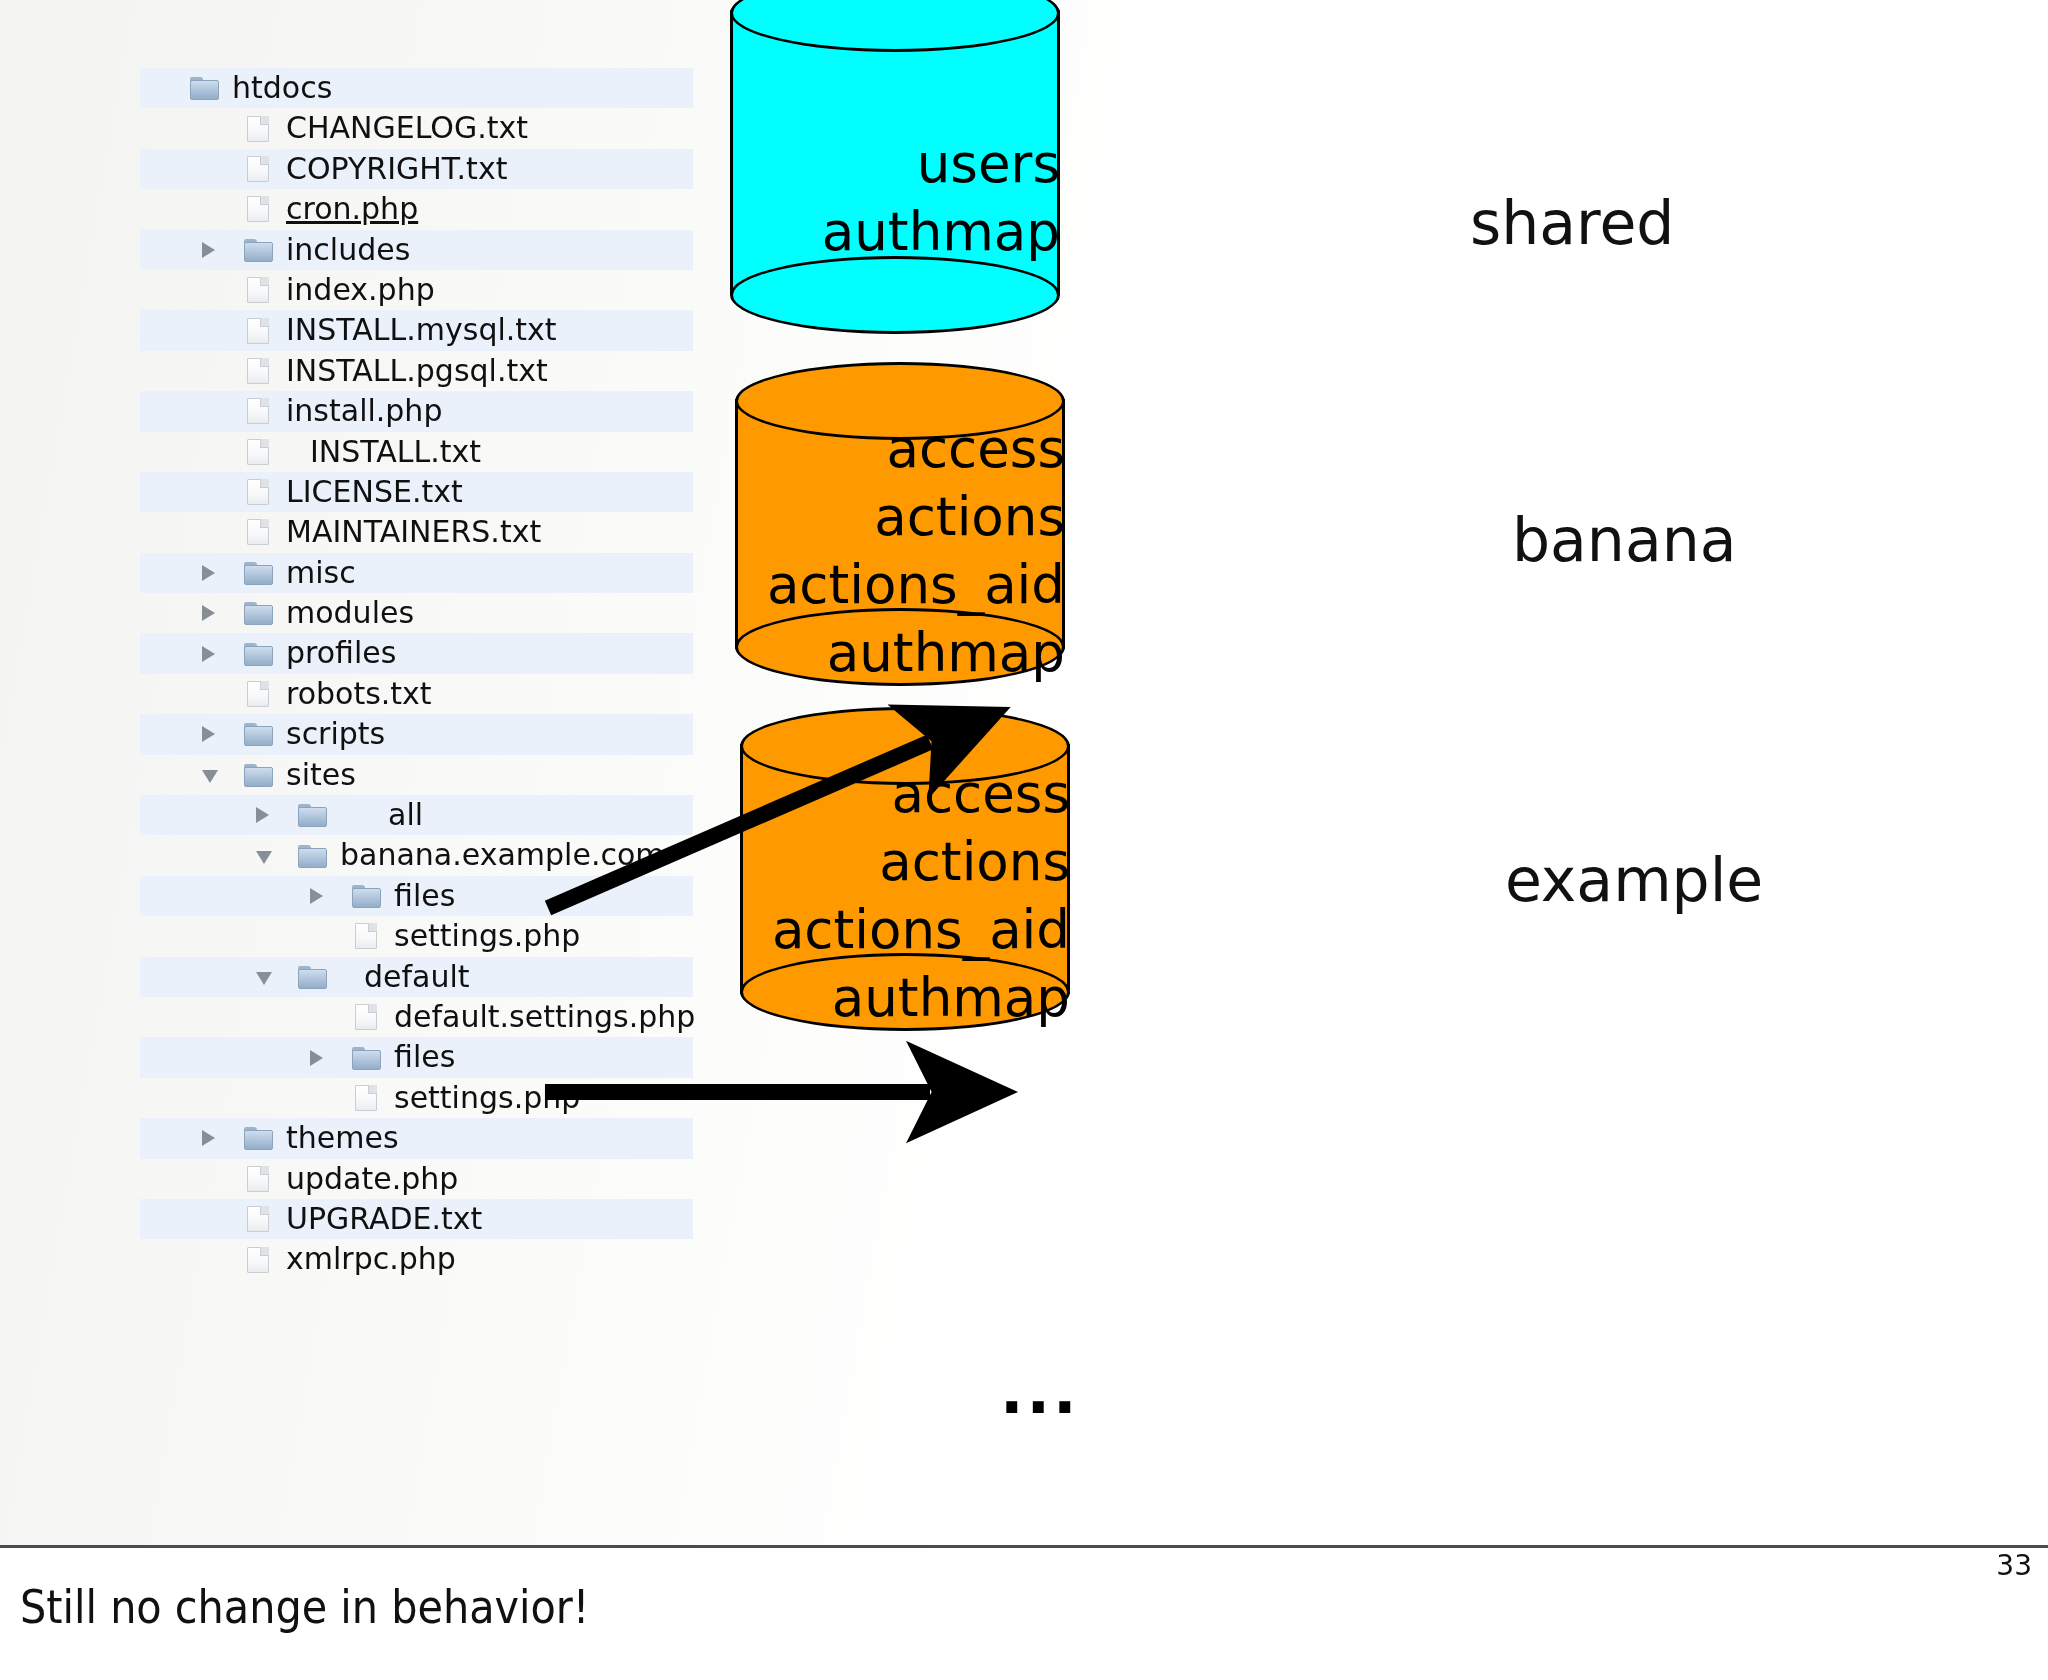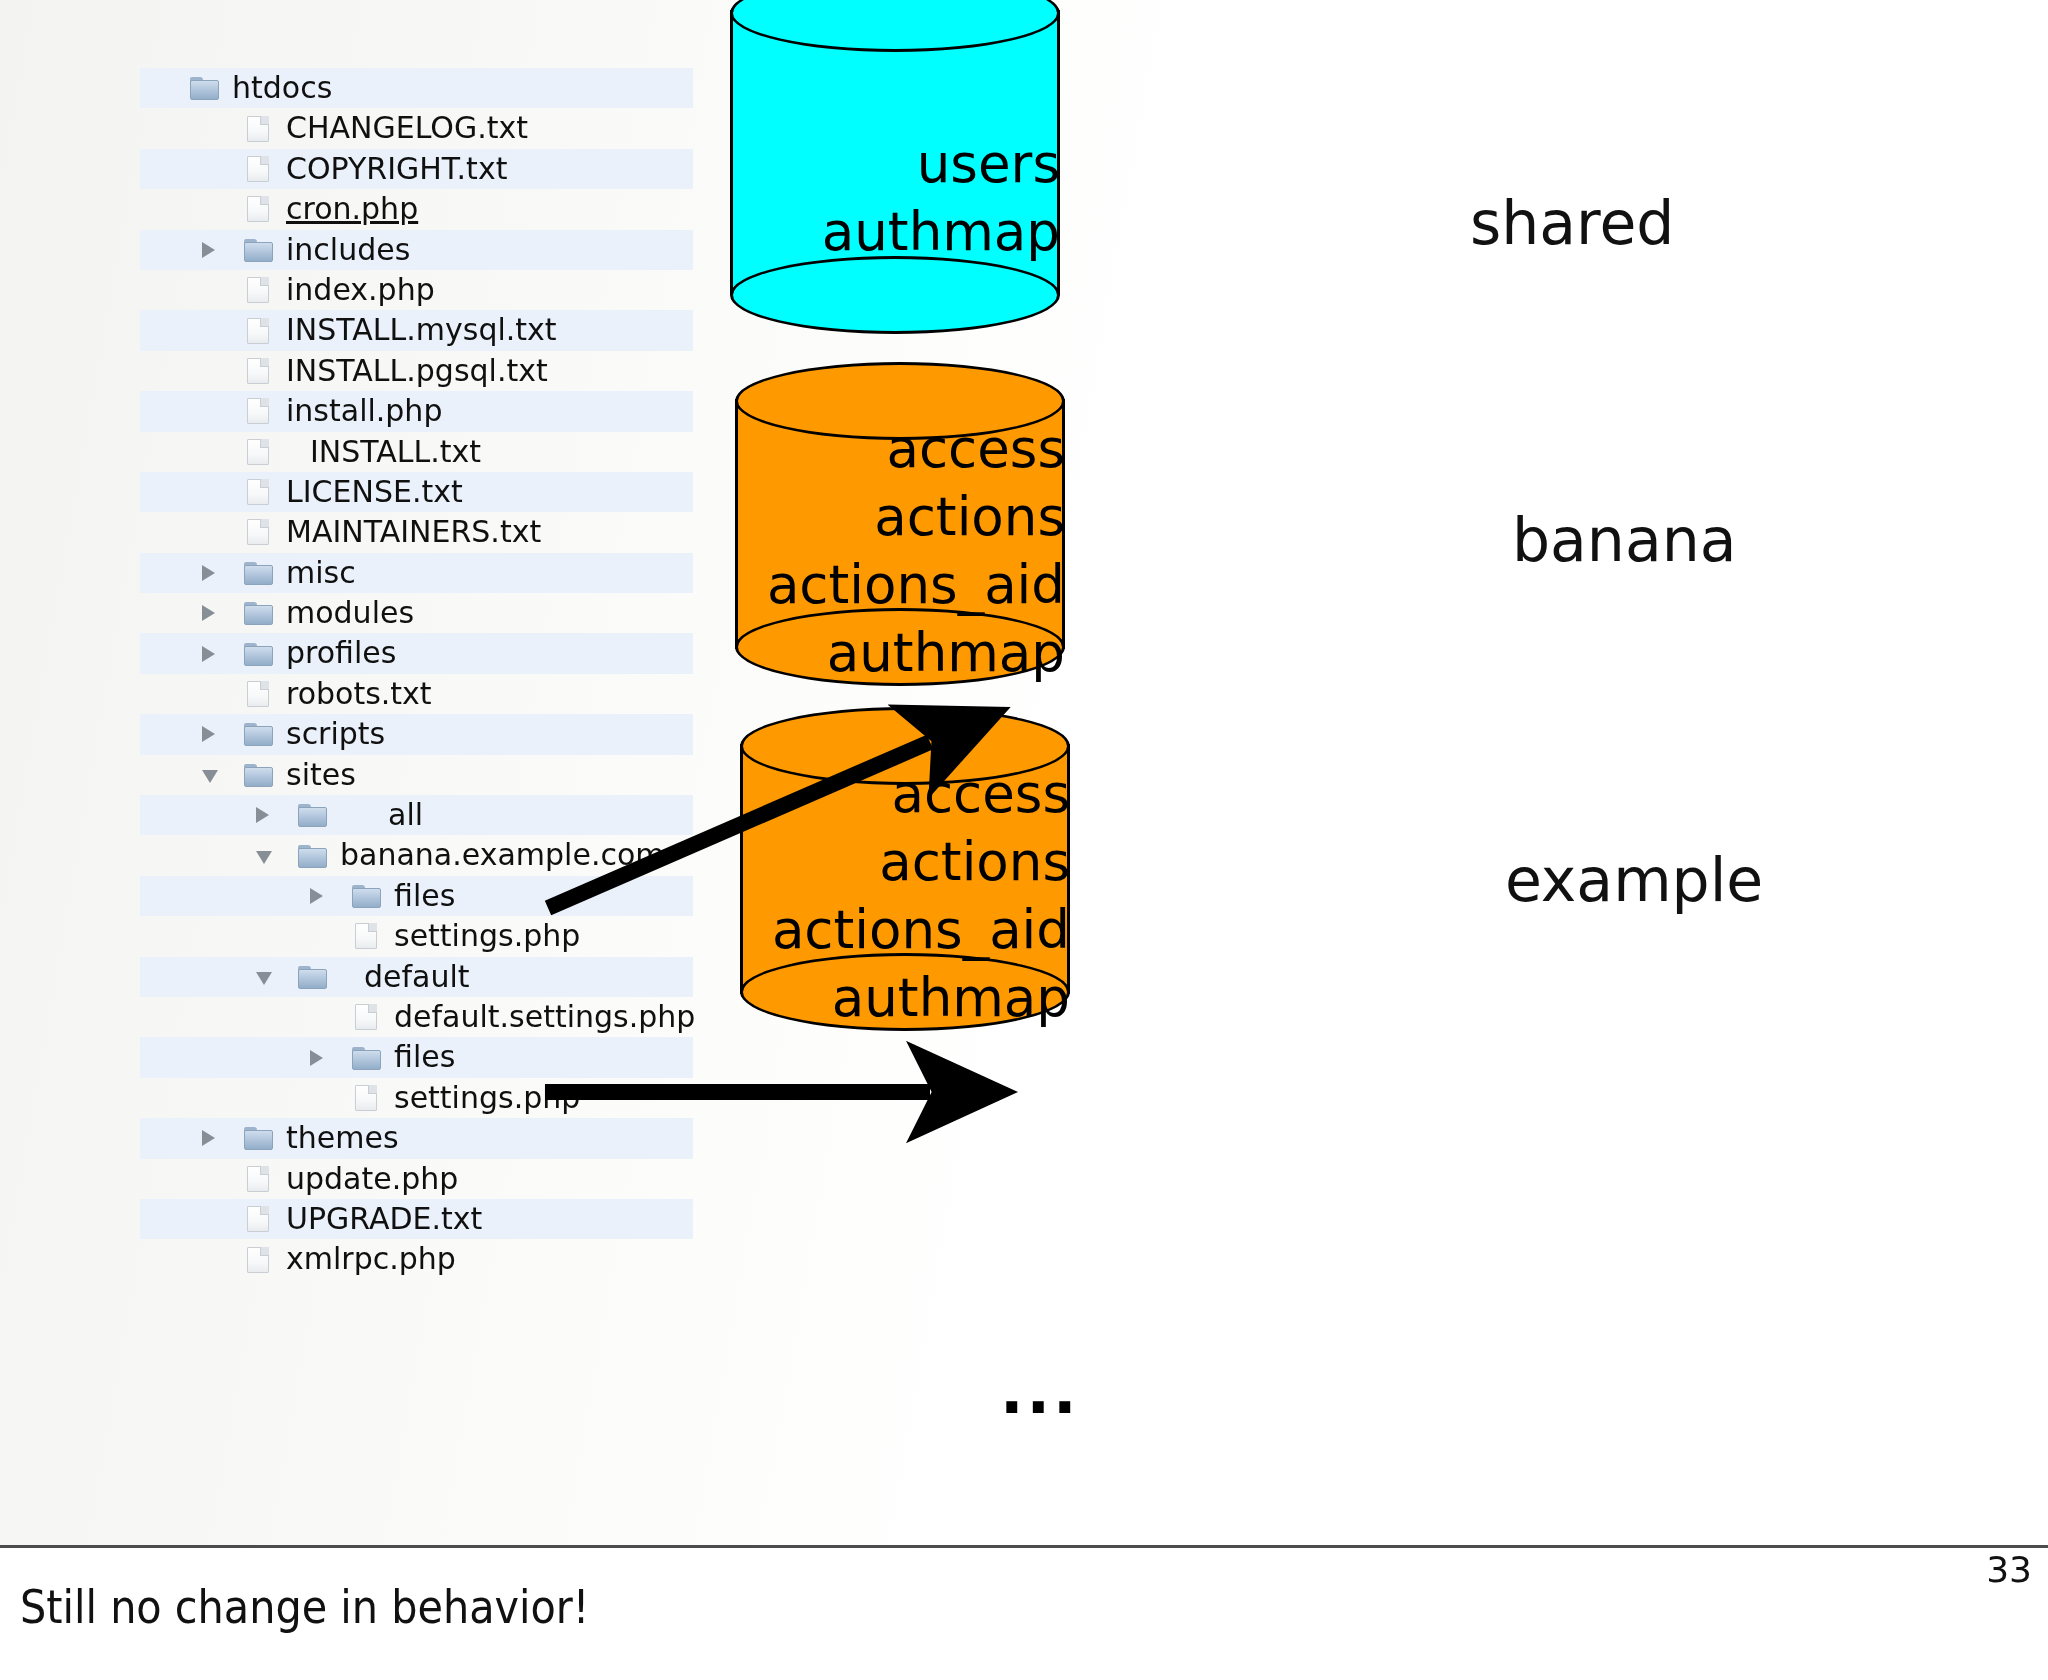--- a/index.html
+++ b/index.html
@@ -199,21 +199,21 @@
     font-family: "DejaVu Sans Condensed", "DejaVu Sans", sans-serif;
     font-size: 46px;
     color: #111;
     white-space: nowrap;
   }
   #page-number {
     position: absolute;
     right: 16px;
     top: 1549px;
     font-family: "DejaVu Sans", sans-serif;
-    font-size: 36px;
+    font-size: 28px;
     color: #111;
   }
 </style>
 </head>
 <body>
 
 <div id="slide">
 
   <div id="bg-wash"></div>
 

